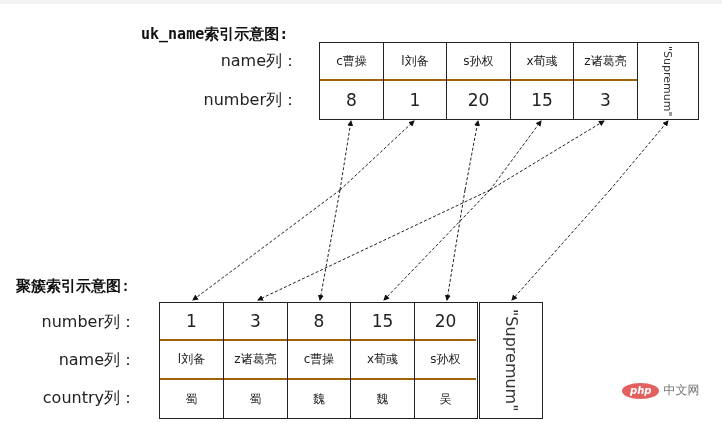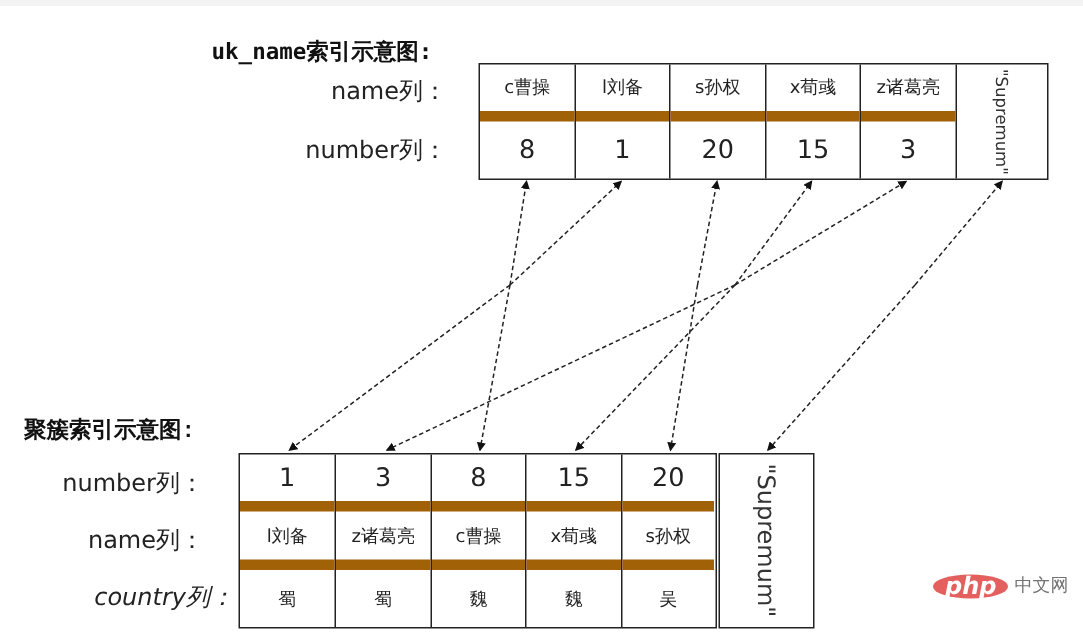--- a/index.html
+++ b/index.html
@@ -15,35 +15,35 @@
     font-size: 15px; font-weight: bold; color: #111; white-space: nowrap; margin-top: 19px;
   }
   .rowlabel {
     position: absolute; font-size: 16px; color: #222; white-space: nowrap; text-align: right;
   }
   .grid { position: absolute; border: 1.5px solid #222; box-sizing: border-box; display: flex; }
   .col { display: flex; flex-direction: column; border-right: 1px solid #222; box-sizing: border-box; }
   .col:last-child { border-right: none; }
   .cell {
     display: flex; align-items: center; justify-content: center; box-sizing: border-box;
-    border-bottom: 7px solid #a16207; white-space: nowrap;
+    border-bottom: 2px solid #a16207; white-space: nowrap;
   }
   .cell:last-child { border-bottom: none; }
   .cell.small { font-size: 12px; }
   .cell.num { font-size: 17px; }
   .sup {
     display: flex; align-items: center; justify-content: center;
   }
   .sup span { writing-mode: vertical-rl; white-space: nowrap; color: #333; }
   .supbox { position: absolute; border: 1.5px solid #222; box-sizing: border-box; }
   svg.arrows { position: absolute; left: 0; top: 0; }
   .logo { position: absolute; left: 622px; top: 382px; display: flex; align-items: center; gap: 4px; }
   .logo .php {
     background: #e4605f; color: #fff; font-style: italic; font-weight: bold;
-    font-size: 16px; border-radius: 50%; padding: 1px 8px; line-height: 14px;
+    font-size: 10px; border-radius: 50%; padding: 1px 8px; line-height: 14px;
   }
   .logo .cn { font-size: 12px; color: #737373; }
 </style>
 </head>
 <body>
 
 <div class="topband"></div>
 
 <div class="title" style="left:141px; top:6px;">uk_name索引示意图:</div>
 
@@ -73,21 +73,21 @@
   </div>
   <div class="col sup" style="width:59px; font-size:11px;">
     <span>"Supremum"</span>
   </div>
 </div>
 
 <div class="title" style="left:16px; top:258px; font-family:Liberation Mono, monospace;">聚簇索引示意图:</div>
 
 <div class="rowlabel" style="right:586px; top:312px;">number列：</div>
 <div class="rowlabel" style="right:586px; top:350px;">name列：</div>
-<div class="rowlabel" style="right:566px; top:388px;font-style:italic;">country列：</div>
+<div class="rowlabel" style="right:586px; top:388px;">country列：</div>
 
 <div class="grid" style="left:159px; top:302px; width:319px; height:117px;">
   <div class="col" style="width:64px;">
     <div class="cell num" style="height:38px;">1</div>
     <div class="cell small" style="height:39px;">l刘备</div>
     <div class="cell small" style="height:38px;">蜀</div>
   </div>
   <div class="col" style="width:64px;">
     <div class="cell num" style="height:38px;">3</div>
     <div class="cell small" style="height:39px;">z诸葛亮</div>

